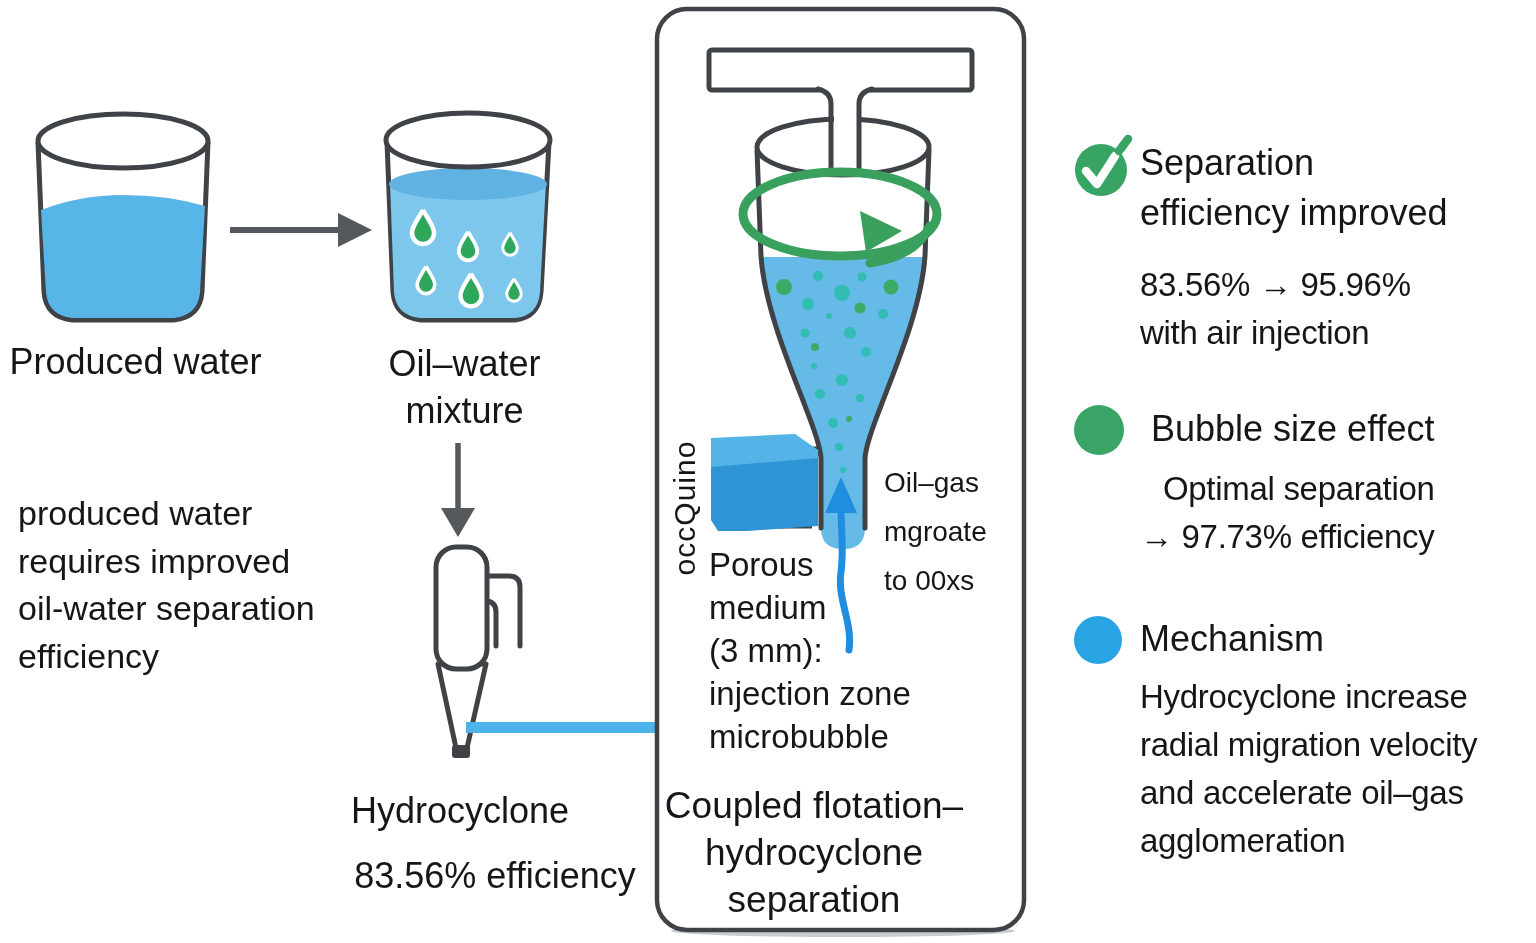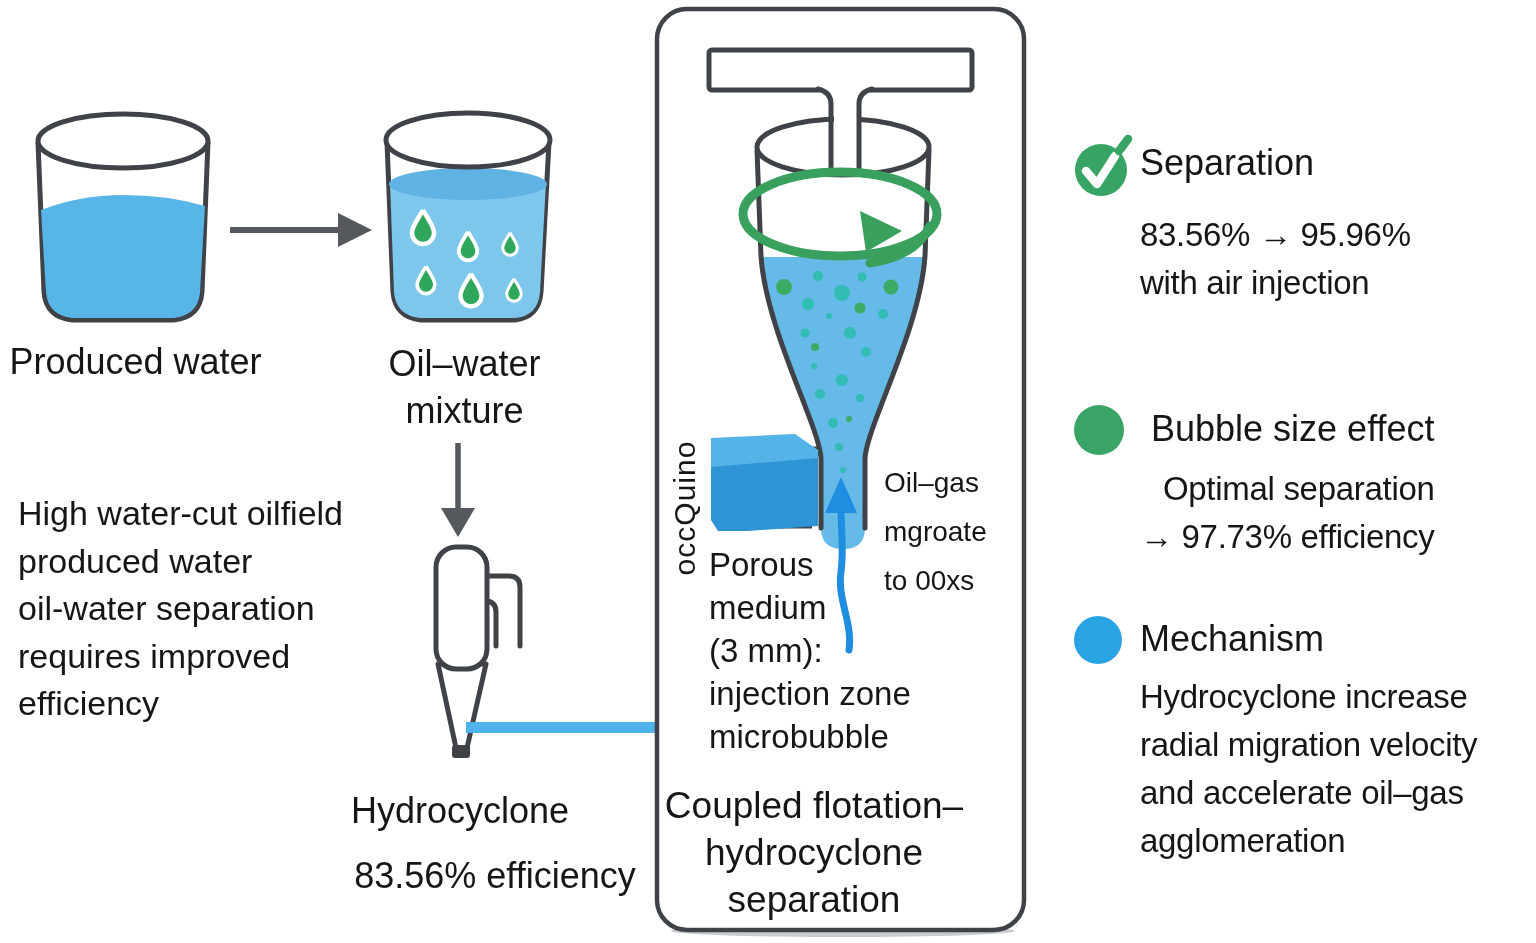--- a/index.html
+++ b/index.html
@@ -185,24 +185,23 @@
   </svg>
 
   <div class="txt label-lg center" style="left:8px;top:338px;width:255px;">Produced water</div>
 
   <div class="txt label-lg center" style="left:372px;top:340px;width:185px;">
     <div>Oil–water</div>
     <div>mixture</div>
   </div>
 
   <div class="txt para" style="left:18px;top:490px;">
-    <div>High water-cut oilfield</div>
     <div>produced water</div>
+    <div>requires improved</div>
     <div>oil-water separation</div>
-    <div>requires improved</div>
     <div>efficiency</div>
   </div>
 
   <div class="txt label-lg center" style="left:330px;top:787px;width:260px;">Hydrocyclone</div>
 
   <div class="txt label-lg center" style="left:345px;top:852px;width:300px;">83.56% efficiency</div>
 
   <div class="txt rot-label center" style="left:599px;top:490px;width:170px;height:36px;">occQuino</div>
 
   <div class="txt porous" style="left:709px;top:543px;">
@@ -221,20 +220,21 @@
 
   <div class="txt panel-caption center" style="left:660px;top:782px;width:308px;">
     <div>Coupled flotation–</div>
     <div>hydrocyclone</div>
     <div>separation</div>
   </div>
 
   <div class="r-item" style="top:138px;">
     <div class="r-title">
       <div>Separation</div>
+      <div>efficiency improved</div>
     </div>
     <div class="r-body" style="margin-top:23px;">
       <div>83.56% → 95.96%</div>
       <div>with air injection</div>
     </div>
   </div>
 
   <div class="r-item" style="top:404px;text-align:right;">
     <div class="r-title">
       <div>Bubble size effect</div>

